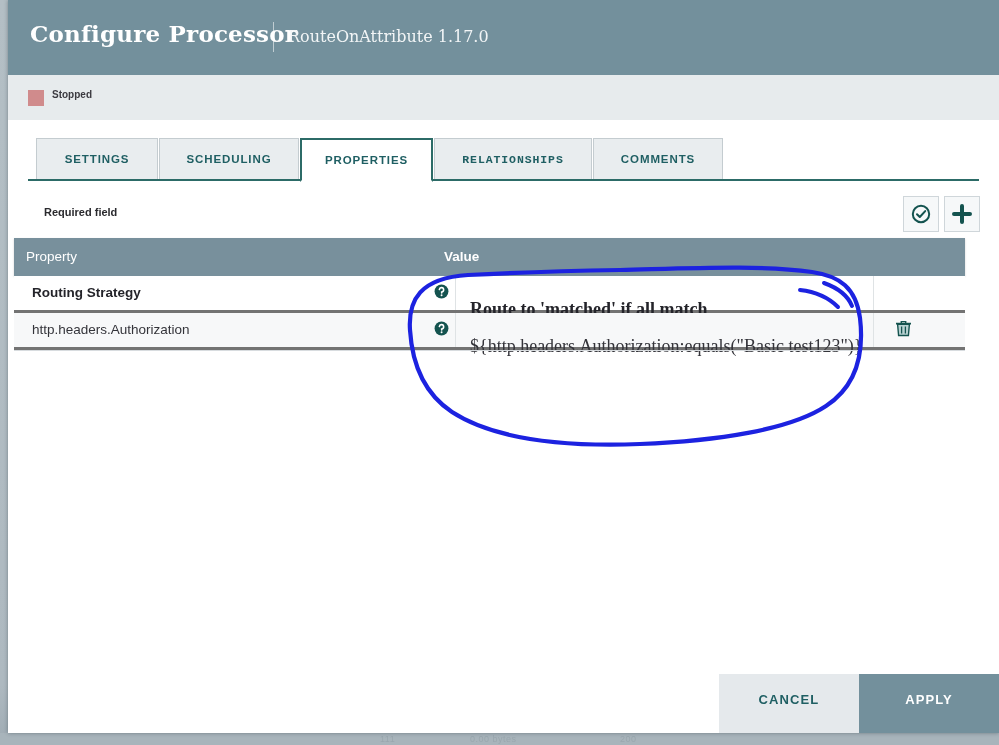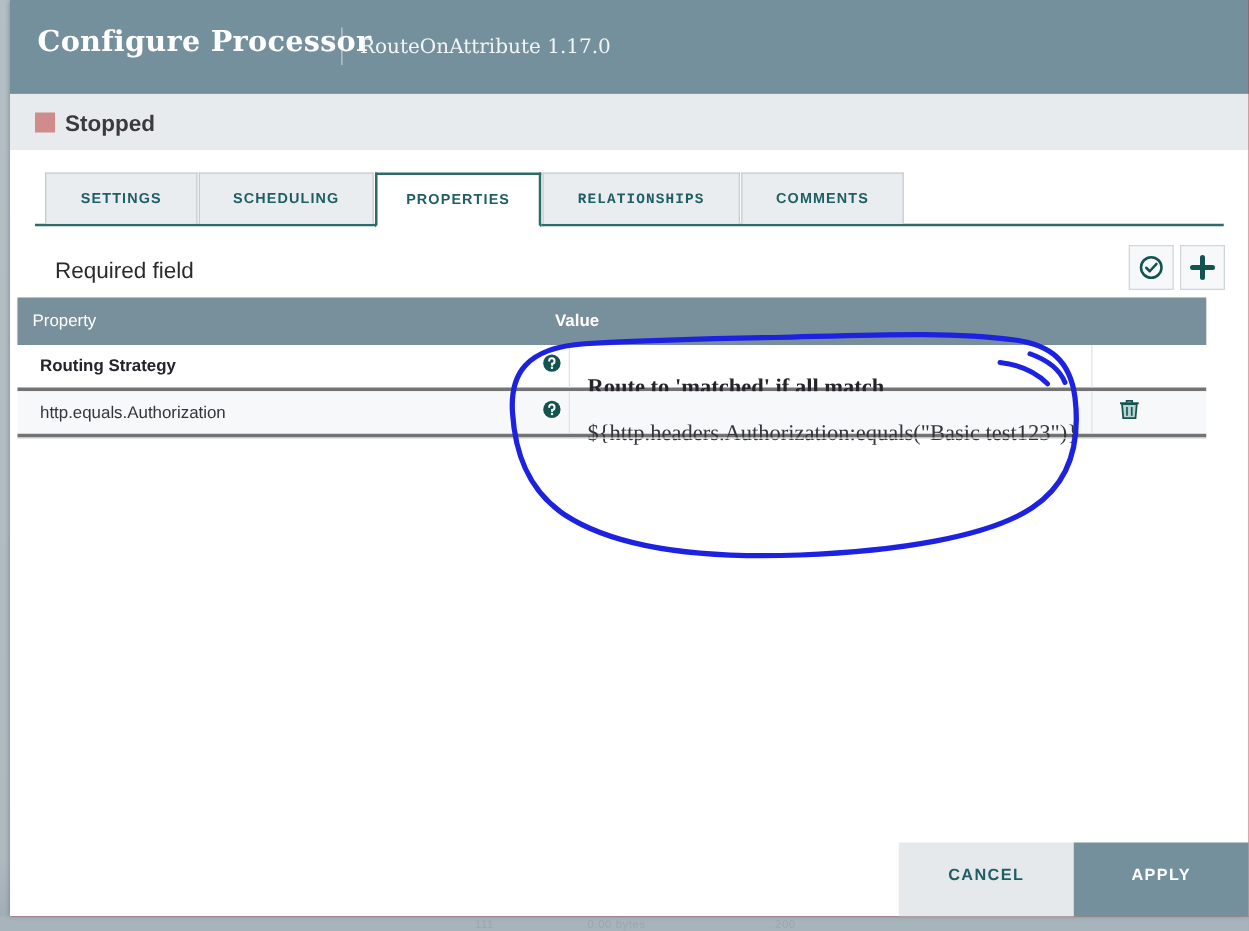--- a/index.html
+++ b/index.html
@@ -66,21 +66,21 @@
     position: absolute; left: 0; top: 75px; width: 991px; height: 45px;
     background: #e7ebed;
   }
   #status-chip {
     position: absolute; left: 20px; top: 15px;
     width: 16px; height: 16px;
     background: #d08b8c;
   }
   #status-label {
     position: absolute; left: 44px; top: 14px;
-    font-size: 18px; font-weight: bold;
+    font-size: 10px; font-weight: bold;
     color: #3b3a40;
     white-space: nowrap;
   }
 
   
   #dlg-body {
     position: absolute; left: 0; top: 120px; width: 991px; height: 613px;
     background: #ffffff;
   }
 
@@ -116,21 +116,21 @@
     z-index: 5;
     line-height: 40px;
   }
 
   
   #required-row {
     position: absolute; left: 20px; top: 72px; width: 951px; height: 48px;
   }
   #required-label {
     position: absolute; left: 16px; top: 14px;
-    font-size: 18px; font-weight: normal; color: #2a2a2e;
+    font-size: 11px; font-weight: bold; color: #2a2a2e;
     white-space: nowrap;
   }
   .icon-btn {
     position: absolute; top: 4px;
     width: 36px; height: 36px;
     box-sizing: border-box;
     background: #f6f8f9;
     border: 1px solid #cfd6da;
     cursor: pointer;
     display: flex; align-items: center; justify-content: center;
@@ -339,21 +339,21 @@
             </svg>
           </span>
         </div>
         <div class="vsep a"></div>
         <div class="cell-value">Route to 'matched' if all match</div>
         <div class="vsep b"></div>
         <div class="cell-action"></div>
       </div>
 
       <div class="prow even">
-        <div class="cell-prop">http.equals.Authorization</div>
+        <div class="cell-prop">http.headers.Authorization</div>
         <div class="cell-help">
           <span>
             <svg width="15" height="15" viewBox="0 0 16 16">
               <circle cx="8" cy="8" r="7.4" fill="#14534f"></circle>
               <path d="M5.7 5.9 a2.3 2.3 0 1 1 2.5 2.6 v1.1" fill="none" stroke="#ffffff" stroke-width="1.7" stroke-linecap="round"></path>
               <circle cx="8.1" cy="12" r="1.05" fill="#ffffff"></circle>
             </svg>
           </span>
         </div>
         <div class="vsep a"></div>

